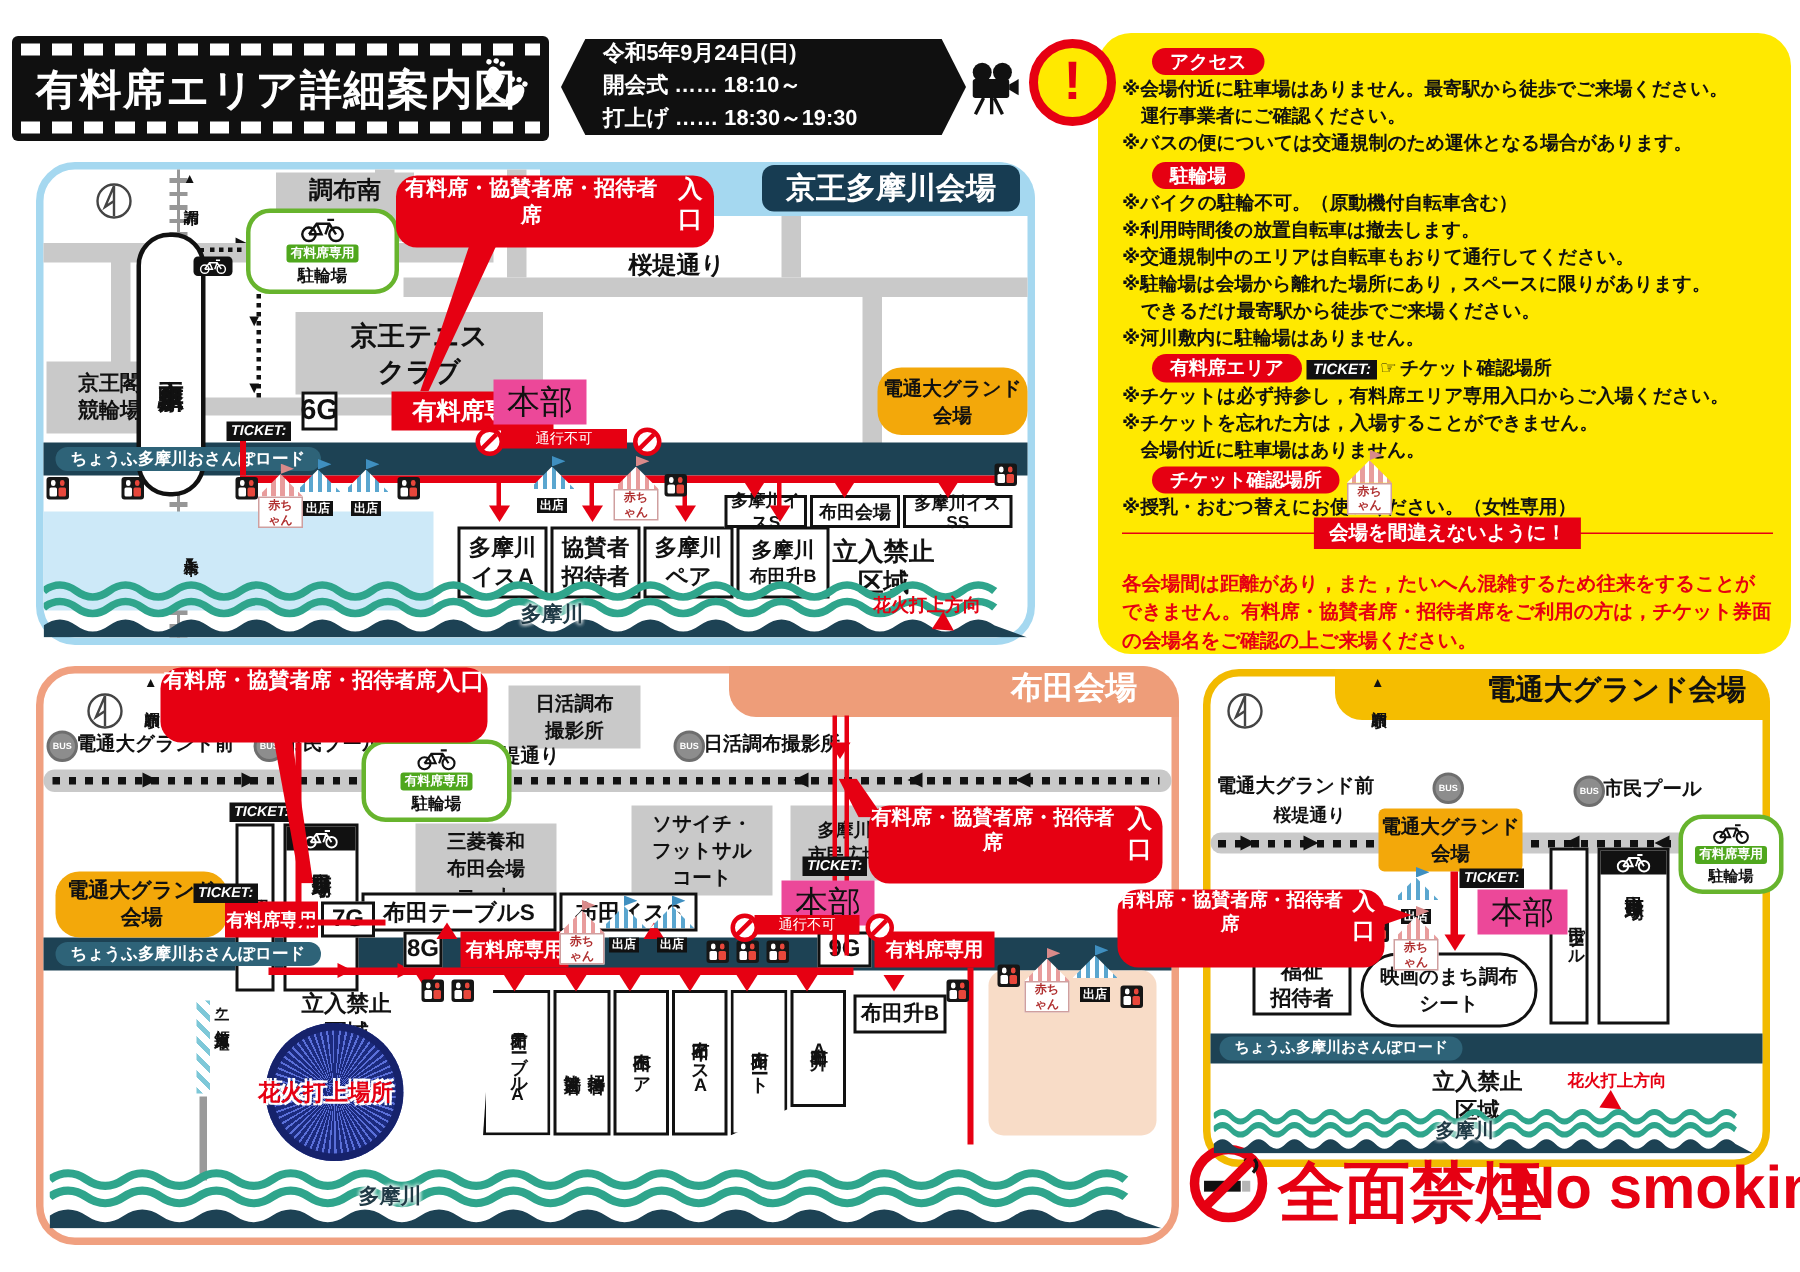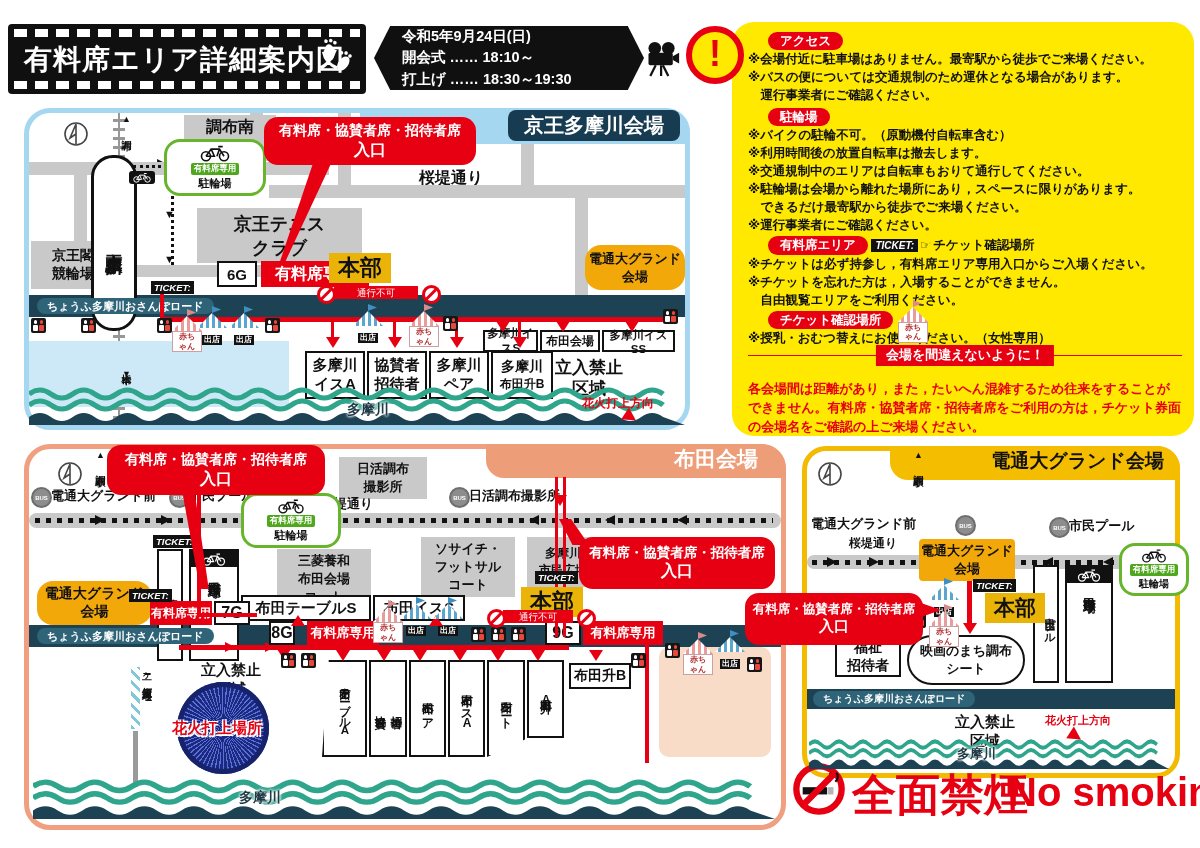--- a/index.html
+++ b/index.html
@@ -34,25 +34,25 @@
   
   .road{position:absolute;background:#c9c9c9;z-index:1}
   .rail{position:absolute;width:12px;z-index:1;background:repeating-linear-gradient(to bottom,transparent 0 6px,#979797 6px 9px)}
   .rail::before{content:"";position:absolute;left:5px;top:0;bottom:0;width:2px;background:#979797}
   .gbox{position:absolute;background:#c9c9c9;text-align:center;font-weight:bold;z-index:2;display:flex;flex-direction:column;justify-content:center}
   .wbox{position:absolute;background:#fff;border:2px solid #111;text-align:center;font-weight:bold;z-index:3;display:flex;flex-direction:column;justify-content:center;box-sizing:border-box}
   .oval{position:absolute;border:3px solid #111;border-radius:22px;background:#fff;z-index:3;display:flex;align-items:center;justify-content:center}
   .orangebox{position:absolute;background:#f3a80a;border-radius:16px;z-index:3;display:flex;flex-direction:column;justify-content:center;text-align:center;font-weight:bold}
   .redchip{position:absolute;background:#e60012;color:#fff;font-weight:bold;text-align:center;z-index:4;display:flex;align-items:center;justify-content:center;white-space:nowrap}
   .gate{position:absolute;background:#fff;border:2px solid #111;font-weight:bold;text-align:center;z-index:4;display:flex;align-items:center;justify-content:center;box-sizing:border-box}
-  .hq{position:absolute;background:#eab308;font-weight:700;text-align:center;z-index:5;display:flex;align-items:center;justify-content:center}
+  .hq{position:absolute;background:#ec4899;font-weight:400;text-align:center;z-index:5;display:flex;align-items:center;justify-content:center}
   .ticketchip{position:absolute;background:#111;color:#fff;font-weight:bold;font-style:italic;font-size:9.5px;padding:1px 3px;z-index:5;white-space:nowrap}
   .prom{position:absolute;background:#1d4254;z-index:2}
   .promlabel{position:absolute;background:#2e6378;color:#fff;border-radius:9px;font-size:11px;font-weight:bold;line-height:16px;padding:0 10px;z-index:3;white-space:nowrap}
-  .bubble{position:absolute;background:#e60012;color:#fff;border-radius:14px;text-align:center;font-weight:bold;z-index:7;display:flex;flex-direction:column;justify-content:center;line-height:1.25}
+  .bubble{position:absolute;background:#e60012;color:#fff;border-radius:14px;text-align:center;font-weight:bold;z-index:7;display:flex;flex-direction:row;justify-content:center;line-height:1.25}
   .tail{position:absolute;background:#e60012;z-index:6}
   .cloud{position:absolute;background:#fff;border:3px solid #67b42d;border-radius:16px;z-index:6;display:flex;flex-direction:column;align-items:center;padding:2px 5px;gap:1px}
   .greenchip{background:#4fa71d;color:#fff;font-size:8.5px;font-weight:bold;padding:0 3px;border-radius:2px;white-space:nowrap}
   .bikechip{position:absolute;background:#111;border-radius:3px;z-index:5;display:flex;align-items:center;justify-content:center;color:#fff}
   .wc{position:absolute;width:15px;height:15px;background:#161616;border-radius:2px;z-index:5}
   .wc::before{content:"";position:absolute;left:2.5px;top:2px;width:3.5px;height:3.5px;border-radius:50%;background:#fff;box-shadow:6px 0 0 #e8473b}
   .wc::after{content:"";position:absolute;left:2px;top:6.5px;width:4.5px;height:6.5px;background:#fff;box-shadow:6px 0 0 #e8473b;border-radius:1px}
   .busic{position:absolute;width:17px;height:17px;border-radius:50%;background:#8d8d8d;border:2px solid #6e6e6e;color:#fff;
     font-size:6px;font-weight:bold;display:flex;align-items:center;justify-content:center;z-index:4}
   .tent{position:absolute;width:30px;text-align:center;z-index:6}
@@ -148,36 +148,36 @@
       <path d="M32 18 l7 -4 v12 l-7 -4 z" fill="#111"></path>
       <path d="M13 28 L7 40 M19 28 V40 M21 28 L27 40" stroke="#111" stroke-width="2.5" fill="none"></path>
     </svg>
   </span>
 
   <div class="p alert" style="left:686px;top:26px"></div>
 
   <div class="p notice" style="left:732px;top:22px;width:462px;height:414px">
     <div><span class="pill">アクセス</span></div>
     <div>※会場付近に駐車場はありません。最寄駅から徒歩でご来場ください。</div>
+    <div>　運行事業者にご確認ください。</div>
     <div>※バスの便については交通規制のため運休となる場合があります。</div>
-    <div>　運行事業者にご確認ください。</div>
     <div style="margin-top:3px"><span class="pill">駐輪場</span></div>
     <div>※バイクの駐輪不可。（原動機付自転車含む）</div>
     <div>※利用時間後の放置自転車は撤去します。</div>
     <div>※交通規制中のエリアは自転車もおりて通行してください。</div>
     <div>※駐輪場は会場から離れた場所にあり，スペースに限りがあります。</div>
     <div>　できるだけ最寄駅から徒歩でご来場ください。</div>
-    <div>※運行事業者にご確認ください。</div>
+    <div>※河川敷内に駐輪場はありません。</div>
     <div style="margin-top:2px">
       <span class="pill">有料席エリア</span>
       <span class="tk">TICKET:</span><span class="finger"></span><span>チケット確認場所</span>
     </div>
     <div>※チケットは必ず持参し，有料席エリア専用入口からご入場ください。</div>
     <div>※チケットを忘れた方は，入場することができません。</div>
-    <div>　自由観覧エリアをご利用ください。</div>
+    <div>　会場付近に駐車場はありません。</div>
     <div style="margin-top:2px;position:relative">
       <span class="pill">チケット確認場所</span>
       <span class="tent pink" style="left:150px;top:-4px;position:absolute"><i class="flag"></i><i class="roof"></i><b>赤ちゃん</b></span>
     </div>
     <div>※授乳・おむつ替えにお使いください。（女性専用）</div>
     <div class="warnline">
       <span class="warnbox">会場を間違えないように！</span>
     </div>
     <div class="warntext">各会場間は距離があり，また，たいへん混雑するため往来をすることができません。有料席・協賛者席・招待者席をご利用の方は，チケット券面の会場名をご確認の上ご来場ください。</div>
   </div>
@@ -246,21 +246,21 @@
     </div>
     <div class="tail" style="left:250px;top:50px;width:55px;height:98px;clip-path:polygon(62% 0,95% 0,12% 100%,2% 100%)"></div>
 
     <span class="t" style="left:390px;top:56px;font-size:16px">桜堤通り</span>
     <div class="orangebox" style="left:556px;top:132px;width:100px;height:45px;font-size:13px">
       <span>電通大グランド</span>
         <span>会場</span>
     </div>
 
     <span class="ticketchip" style="left:122px;top:168px">TICKET:</span>
-    <div class="gate" style="left:188px;top:148px;width:40px;height:26px;font-size:15px">6G</div>
+    <div class="gate" style="left:172px;top:148px;width:24px;height:26px;font-size:19px">6G</div>
     <div class="redchip" style="left:232px;top:148px;width:108px;height:26px;font-size:16px">有料席専用</div>
     <div class="hq" style="left:300px;top:140px;width:62px;height:30px;font-size:22px">本部</div>
     <div class="noent" style="left:288px;top:172px"></div>
     <div class="nopassstrip" style="left:305px;top:173px;width:84px">通行不可</div>
     <div class="noent" style="left:393px;top:172px"></div>
 
     <div class="prom" style="left:0;top:182px;width:100%;height:22px"></div>
     <span class="promlabel" style="left:8px;top:185px">ちょうふ多摩川おさんぽロード</span>
 
     <div class="rl" style="left:131px;top:178px;width:4px;height:26px"></div>

